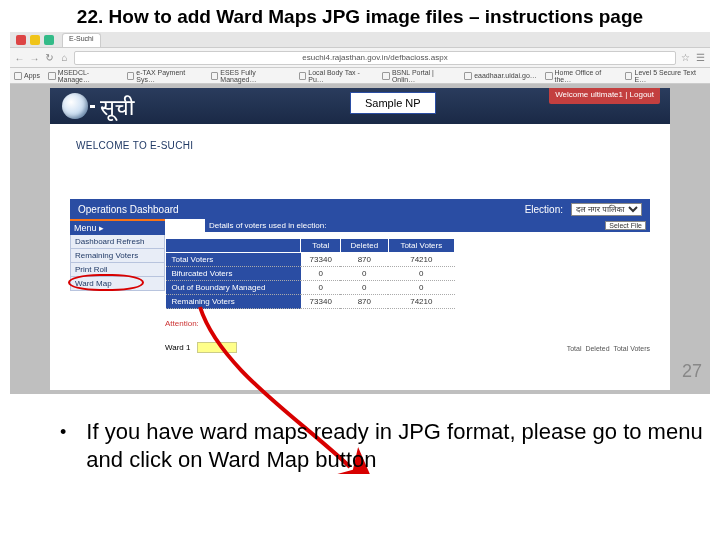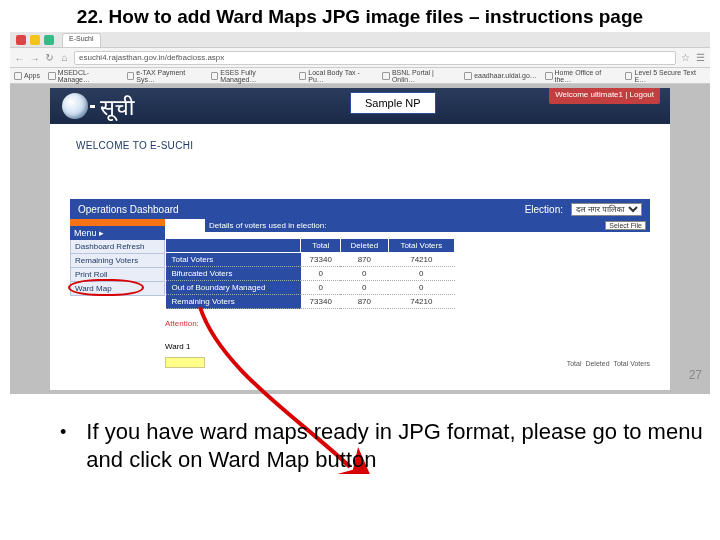--- a/index.html
+++ b/index.html
@@ -8,62 +8,62 @@
   .title { font-size:19px; font-weight:bold; text-align:center; padding:6px 10px 4px; }
   
   .chrome { width:700px; margin:0 auto; }
   .tabbar { height:16px; background:#e6e6e6; border-bottom:1px solid #ccc; display:flex; align-items:flex-end; padding-left:4px; }
   .tabbar .dots { width:10px; height:10px; border-radius:2px; background:#d44; margin:2px; }
   .tabbar .sq1 { background:#f0c419; border-radius:2px; width:10px; height:10px; margin:2px; }
   .tabbar .sq2 { background:#3b8; border-radius:2px; width:10px; height:10px; margin:2px; }
   .tabbar .tab { height:14px; background:#fff; border:1px solid #ccc; border-bottom:none; border-radius:3px 3px 0 0; font-size:7px; padding:1px 6px; margin-left:6px; color:#444; }
   .addrbar { height:20px; background:#f4f4f4; border-bottom:1px solid #ccc; display:flex; align-items:center; padding:0 4px; gap:4px; }
   .navico { width:11px; height:11px; color:#888; font-size:10px; text-align:center; line-height:11px; }
-  .url { flex:1; height:14px; border:1px solid #ccc; border-radius:2px; background:#fff; font-size:8px; line-height:12px; padding:0 4px; color:#555; }
+  .url { flex:1; height:14px; border:1px solid #ccc; border-radius:2px; background:#fff; font-size:8px; line-height:12px; padding:0 4px; color:#555;text-align:center; }
   .bmbar { height:16px; background:#f4f4f4; border-bottom:1px solid #ccc; display:flex; align-items:center; padding:0 4px; gap:8px; }
   .bm { display:flex; align-items:center; gap:2px; font-size:7px; color:#444; }
   .bm .ico { width:8px; height:8px; border:1px solid #999; border-radius:1px; display:inline-block; }
   
   .page { width:700px; height:310px; margin:0 auto; background:#bfbfbf; padding:4px 40px; position:relative; }
   .app { width:100%; height:302px; background:#fff; }
   .banner { height:36px; background:linear-gradient(#2a3c5d,#1a2946); display:flex; align-items:center; padding:0 12px; position:relative; }
   .logo { width:26px; height:26px; border-radius:50%; background:radial-gradient(circle at 35% 35%,#fff,#c9ddf2 55%,#6aa3e6); box-shadow:inset -2px -2px 4px rgba(0,0,0,.3); }
   .dash { width:5px; height:3px; background:#fff; margin:0 3px 0 2px; }
   .brand { color:#fff; font-size:22px; font-family:'Segoe UI',Arial,sans-serif; margin-left:2px; }
   .sample { position:absolute; left:300px; top:4px; background:#fff; border:1px solid #2a4da3; padding:4px 14px; font-size:11px; color:#000; }
   .welcome-strip { position:absolute; right:10px; top:0; height:16px; font-size:8px; color:#fff; background:#c33f3f; padding:2px 6px; border-radius:0 0 2px 2px; }
   .appbody { padding:10px 20px; height:262px; }
   .welcome-txt { font-size:10px; color:#213a66; text-transform:uppercase; letter-spacing:.3px; margin:6px 0 8px 6px; }
   .dash-bar { height:20px; background:#2a4da3; color:#fff; font-size:10px; display:flex; align-items:center; padding:0 8px; justify-content:space-between;margin-top:48px; }
   .dash-bar .right { display:flex; align-items:center; gap:8px; }
   .dash-bar select { font-size:8px; height:13px; background:#fff; color:#333; border:1px solid #888; }
   .dash2 { display:flex; }
   .col-menu { width:95px; }
-  .menu-hd { background:#2a4da3; color:#fff; font-size:9px; padding:2px 4px; border-top:7px solid #f97316; }
+  .menu-hd { background:#2a4da3; color:#fff; font-size:9px; padding:2px 4px; border-top:2px solid #f97316; }
   .menu-li { background:#e8edf7; color:#213a66; font-size:8px; padding:2px 4px; border:1px solid #b8c4de; border-top:none; }
   .menu-li.red { position:relative; }
   .redov { position:absolute; left:-3px; top:-3px; width:76px; height:17px; border:2px solid #d80000; border-radius:50%/60%; pointer-events:none; }
   .col-main { flex:1; }
   .subhead { background:#2a4da3; color:#fff; font-size:8px; padding:2px 4px; display:flex; justify-content:space-between;margin-left:40px; }
   .selectfile { background:#fff; color:#333; font-size:7px; padding:0 3px; border:1px solid #888; }
   table.data { width:290px; border-collapse:collapse; margin-top:6px; font-size:8px; }
   table.data th { background:#2a4da3; color:#fff; font-weight:normal; padding:2px 4px; border:1px solid #fff; }
   table.data td { text-align:center; padding:2px 4px; border-bottom:1px dotted #aaa; color:#333; }
   table.data td.h { background:#2a4da3; color:#fff; text-align:left; padding-left:6px; }
   .attn { font-size:8px; color:#c33; text-align:left; margin:10px 0; }
-  .ward-row { display:flex; align-items:flex-start; gap:6px; font-size:8px; margin-top:4px;flex-direction:column; }
+  .ward-row { display:flex; align-items:center; gap:6px; font-size:8px; margin-top:4px; }
   .ward-row .sel { width:40px; height:11px; background:#ffff8a; border:1px solid #cc8; }
   .tot-col { text-align:right; font-size:7px; color:#555; line-height:1.2; }
   
   .arrow-svg { position:absolute; left:170px; top:215px; width:200px; height:175px; pointer-events:none; }
   
   .bullet { position:absolute; left:60px; top:418px; right:14px; display:flex; gap:20px; }
   .bullet .dot { font-size:18px; color:#000; line-height:28px; }
   .bullet .txt { font-size:22px; line-height:28px; color:#000; }
-  .pageno { position:absolute; right:18px; bottom:14px; font-size:12px; color:#888; }
+  .pageno { position:absolute; right:18px; bottom:14px; font-size:18px; color:#888; }
 </style>
 </head>
 <body>
 
 <div class="slide">
   <div class="title">22. How to add Ward Maps JPG image files – instructions page</div>
 
   <div class="chrome">
     <div class="tabbar">
       <span class="dots"></span>

